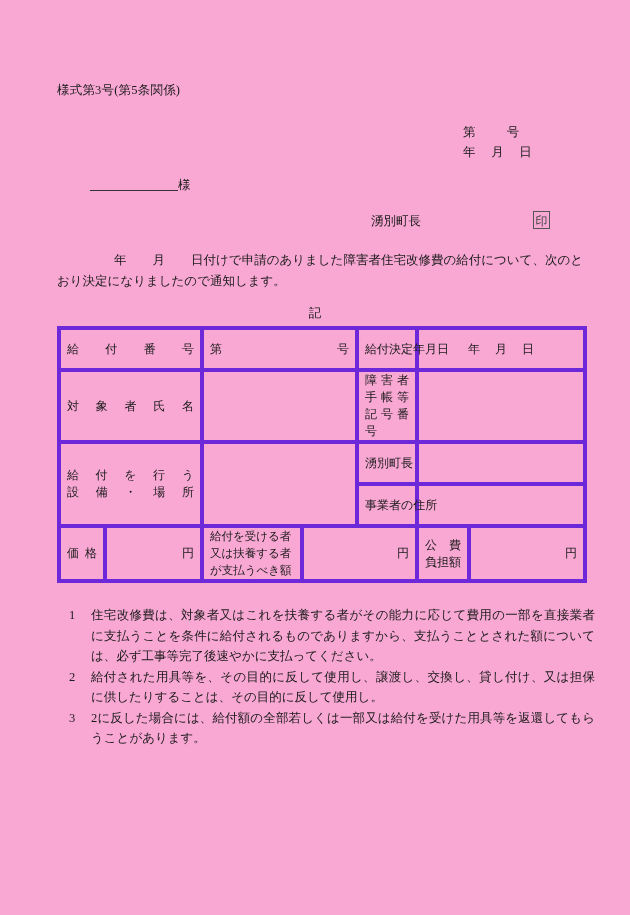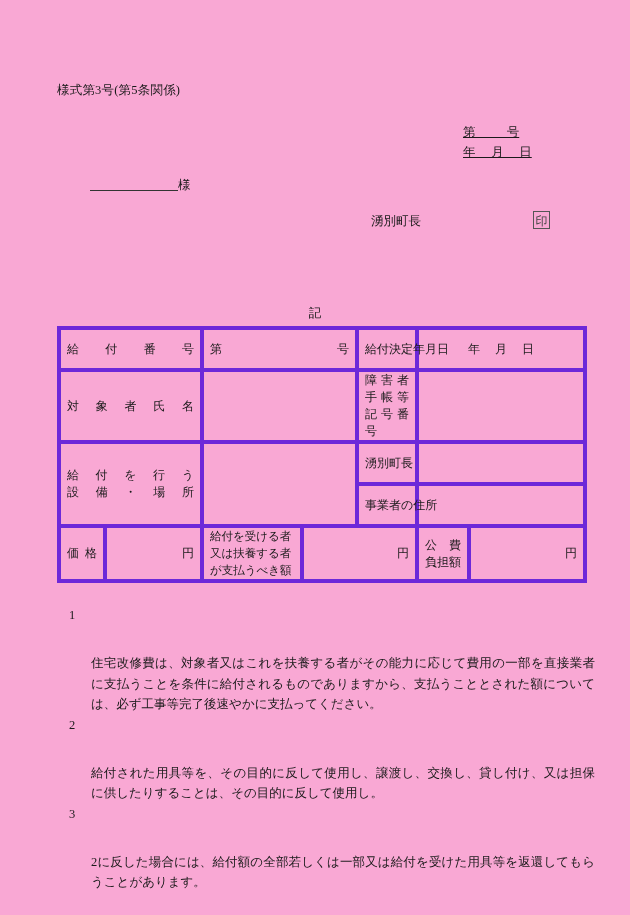--- a/index.html
+++ b/index.html
@@ -45,21 +45,20 @@
     white-space: nowrap;
   }
 
   
   .ref-block {
     position: absolute;
     left: 463px;
     top: 122px;
     font-size: 12.5px;
     line-height: 20px;
-    text-decoration: underline;
   }
   .ref-row {
     display: block;
     white-space: pre;
   }
 
   
   .addressee {
     position: absolute;
     left: 90px;
@@ -213,21 +212,20 @@
     margin-left: 12px;
   }
   .note-num {
     flex: 0 0 22px;
     text-align: left;
   }
   .note-body {
     flex: 1 1 auto;
     text-align: justify;
     text-justify: inter-ideograph;
-    margin-top: 48px;
   }
 </style>
 </head>
 <body>
 
 <div class="page">
 
   <div class="form-no">様式第3号(第5条関係)</div>
 
 
@@ -236,20 +234,23 @@
     <span class="ref-row">年     月     日</span>
   </div>
 
   <div class="addressee">
     <span class="blank-line"></span><span class="sama">様</span>
   </div>
 
   <div class="issuer">湧別町長</div>
   <div class="seal-box">印</div>
 
+  <div class="body-text">
+    <span class="indent"></span><span>年</span><span class="gap"></span><span>月</span><span class="gap"></span><span>日付けで申請のありました障害者住宅改修費の給付について、次のとおり決定になりましたので通知します。</span>
+  </div>
 
   <div class="ki">記</div>
 
   <table class="grid">
     <colgroup>
       <col style="width:46px">
       <col style="width:62px">
       <col style="width:35px">
       <col style="width:100px">
       <col style="width:55px">

